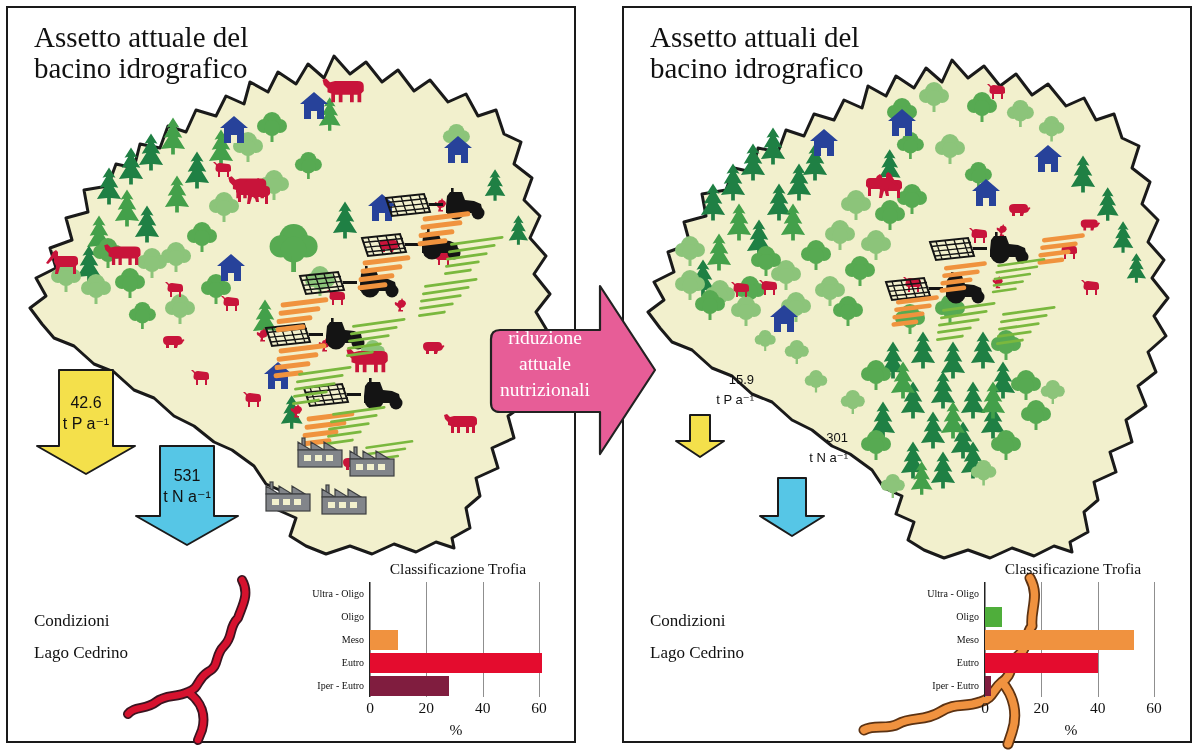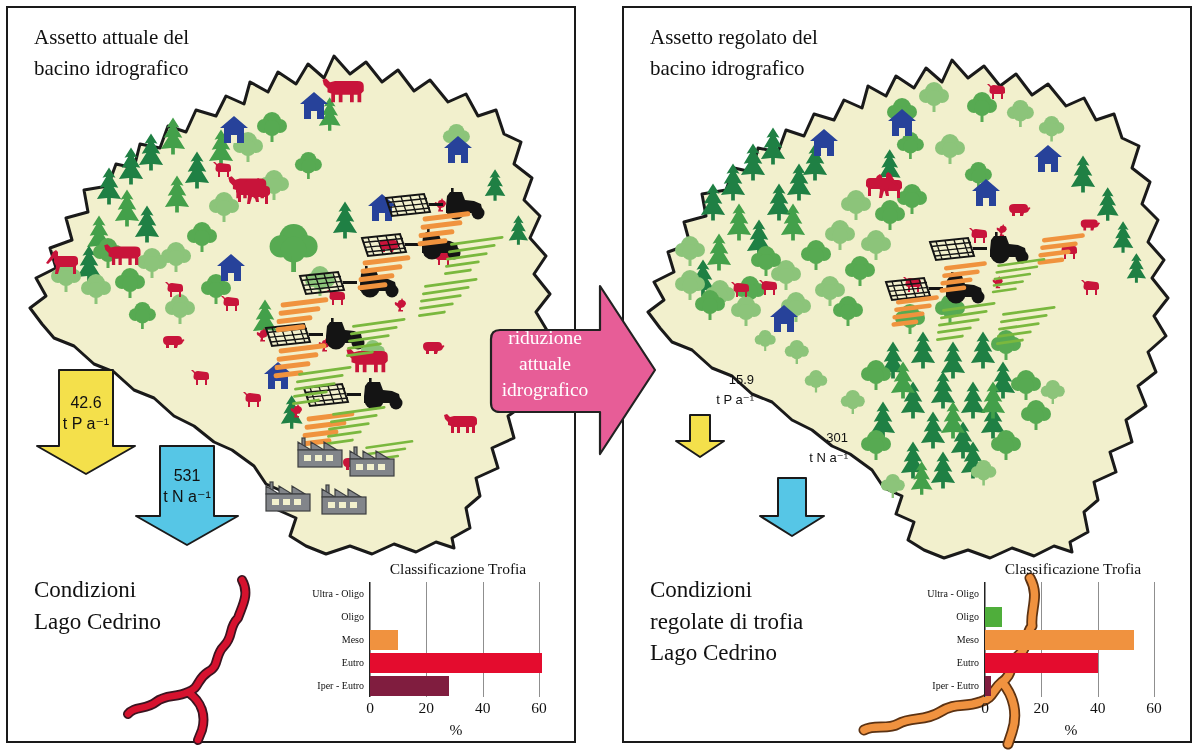--- a/index.html
+++ b/index.html
@@ -1,23 +1,23 @@
 <!DOCTYPE html>
 <html><head>
 <meta charset="utf-8">
 <style>
   html,body{margin:0;padding:0;background:#fff;}
   body{width:1198px;height:750px;position:relative;font-family:"Liberation Serif","DejaVu Serif",serif;color:#111;overflow:hidden;}
   .panel{position:absolute;top:6px;width:566px;height:733px;border:2.5px solid #1a1a1a;background:#fff;z-index:1;}
   #panel-left{left:6px;}
   #panel-right{left:622px;}
-  .panel-title{position:absolute;z-index:4;font-size:21px;line-height:31px;white-space:pre;}
+  .panel-title{position:absolute;z-index:4;font-size:29px;line-height:31px;white-space:pre;}
   #title-left{left:34px;top:22px;}
   #title-right{left:650px;top:22px;}
-  .cond-label{position:absolute;z-index:4;font-size:23px;line-height:31.5px;}
+  .cond-label{position:absolute;z-index:4;font-size:17px;line-height:31.5px;margin-top:31px;}
   #cond-left{left:34px;top:574px;}
   #cond-right{left:650px;top:574px;}
   .map-svg{position:absolute;z-index:2;}
   #map-left{left:22px;top:46px;}
   #map-right{left:640px;top:50px;}
   .lake-svg{position:absolute;z-index:3;}
   #lake-left{left:122px;top:574px;}
   #lake-right{left:852px;top:572px;}
   
   .ic-pine_dark{color:#1f8044;}
@@ -147,21 +147,21 @@
         </g>
     </symbol>
   </defs>
 </svg>
 
 <div class="panel" id="panel-left"></div>
 <div class="panel" id="panel-right"></div>
 
 <div class="panel-title" id="title-left"><span>Assetto attuale del</span>
 <span>bacino idrografico</span></div>
-<div class="panel-title" id="title-right"><span>Assetto regolato del</span>
+<div class="panel-title" id="title-right"><span>Assetto attuali del</span>
 <span>bacino idrografico</span></div>
 
 <svg class="map-svg" id="map-left" width="552" height="516" viewBox="0 0 552 516">
   <use href="#basinPath" fill="#f2f0cd" stroke="#1a1a1a" stroke-width="3" stroke-linejoin="round"></use>
   <g>
       <use href="#sym-pine_dark" transform="translate(96 100)" class="ic-pine_dark"></use>
       <use href="#sym-pine_dark" transform="translate(74 120)" class="ic-pine_dark"></use>
       <use href="#sym-pine_dark" transform="translate(116 86)" class="ic-pine_dark"></use>
       <use href="#sym-pine_mid" transform="translate(138 70)" class="ic-pine_mid"></use>
       <use href="#sym-pine_mid" transform="translate(92 142)" class="ic-pine_mid"></use>
@@ -384,31 +384,30 @@
   <path d="M24 2 H52 V40 H70 L38 60 L6 40 H24 Z"></path>
 </svg>
 
 <div id="pink-arrow">
   <svg width="170" height="176">
     <path d="M12 48 H112 V4 L167 88 L112 172 V130 H12 Q3 130 3 121 V57 Q3 48 12 48 Z"></path>
   </svg>
   <div class="label">
     <div>riduzione</div>
     <div>attuale</div>
-    <div>idrografico</div>
+    <div>nutrizionali</div>
   </div>
 </div>
 
 <div class="cond-label" id="cond-left">
   <div>Condizioni</div>
   <div>Lago Cedrino</div>
 </div>
 <div class="cond-label" id="cond-right">
   <div>Condizioni</div>
-  <div>regolate di trofia</div>
   <div>Lago Cedrino</div>
 </div>
 
 <svg class="lake-svg" id="lake-left" width="150" height="172">
   <g fill="none" stroke-linecap="round" stroke-linejoin="round">
     <path d="M120 6 C128 20 120 32 116 44 C106 54 112 62 102 72 C92 82 98 92 86 98 C74 106 78 114 66 118 C54 124 44 120 34 128 C24 136 12 132 6 140 M66 118 C80 128 84 142 80 156 L76 166" stroke="#3a1420" stroke-width="10"></path>
     <path d="M120 6 C128 20 120 32 116 44 C106 54 112 62 102 72 C92 82 98 92 86 98 C74 106 78 114 66 118 C54 124 44 120 34 128 C24 136 12 132 6 140 M66 118 C80 128 84 142 80 156 L76 166" stroke="#d6122e" stroke-width="6.5"></path>
   </g>
 </svg>
 <svg class="lake-svg" id="lake-right" width="215" height="180">

